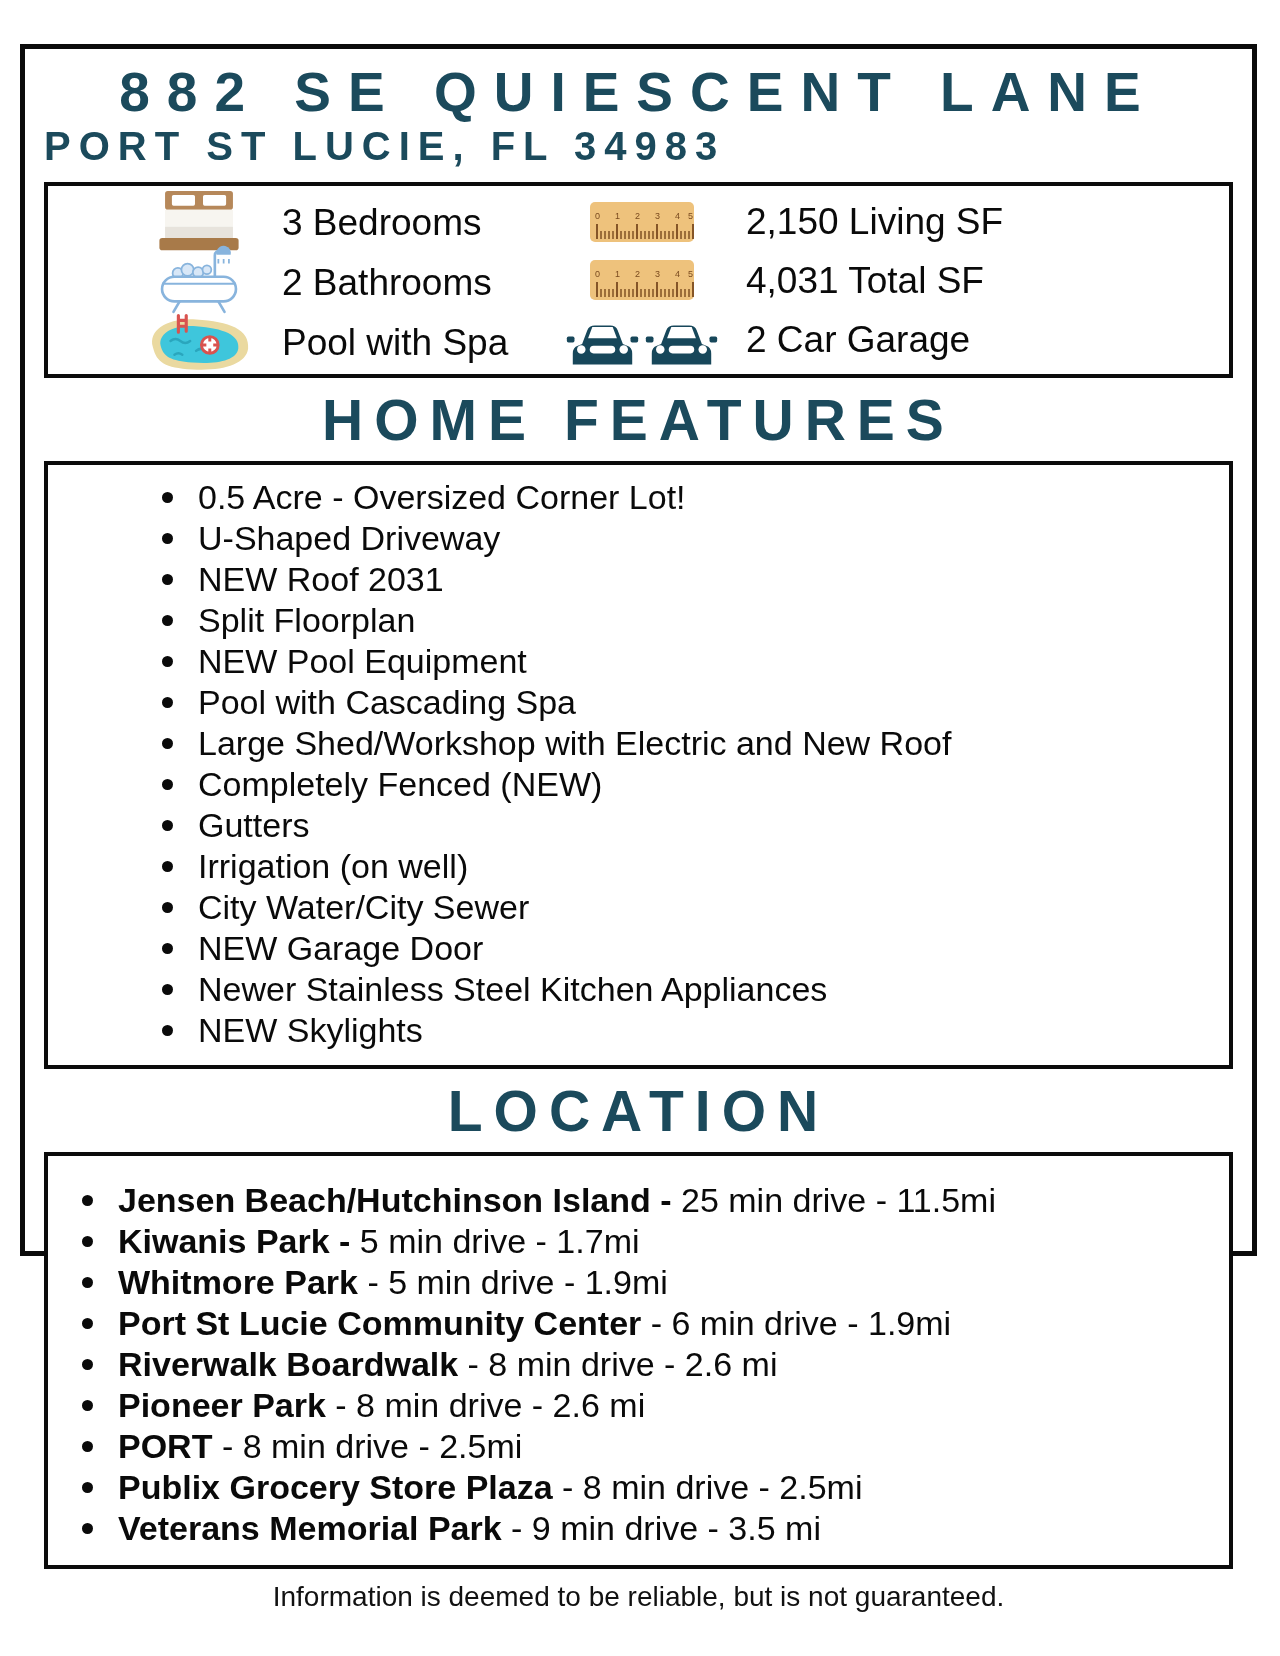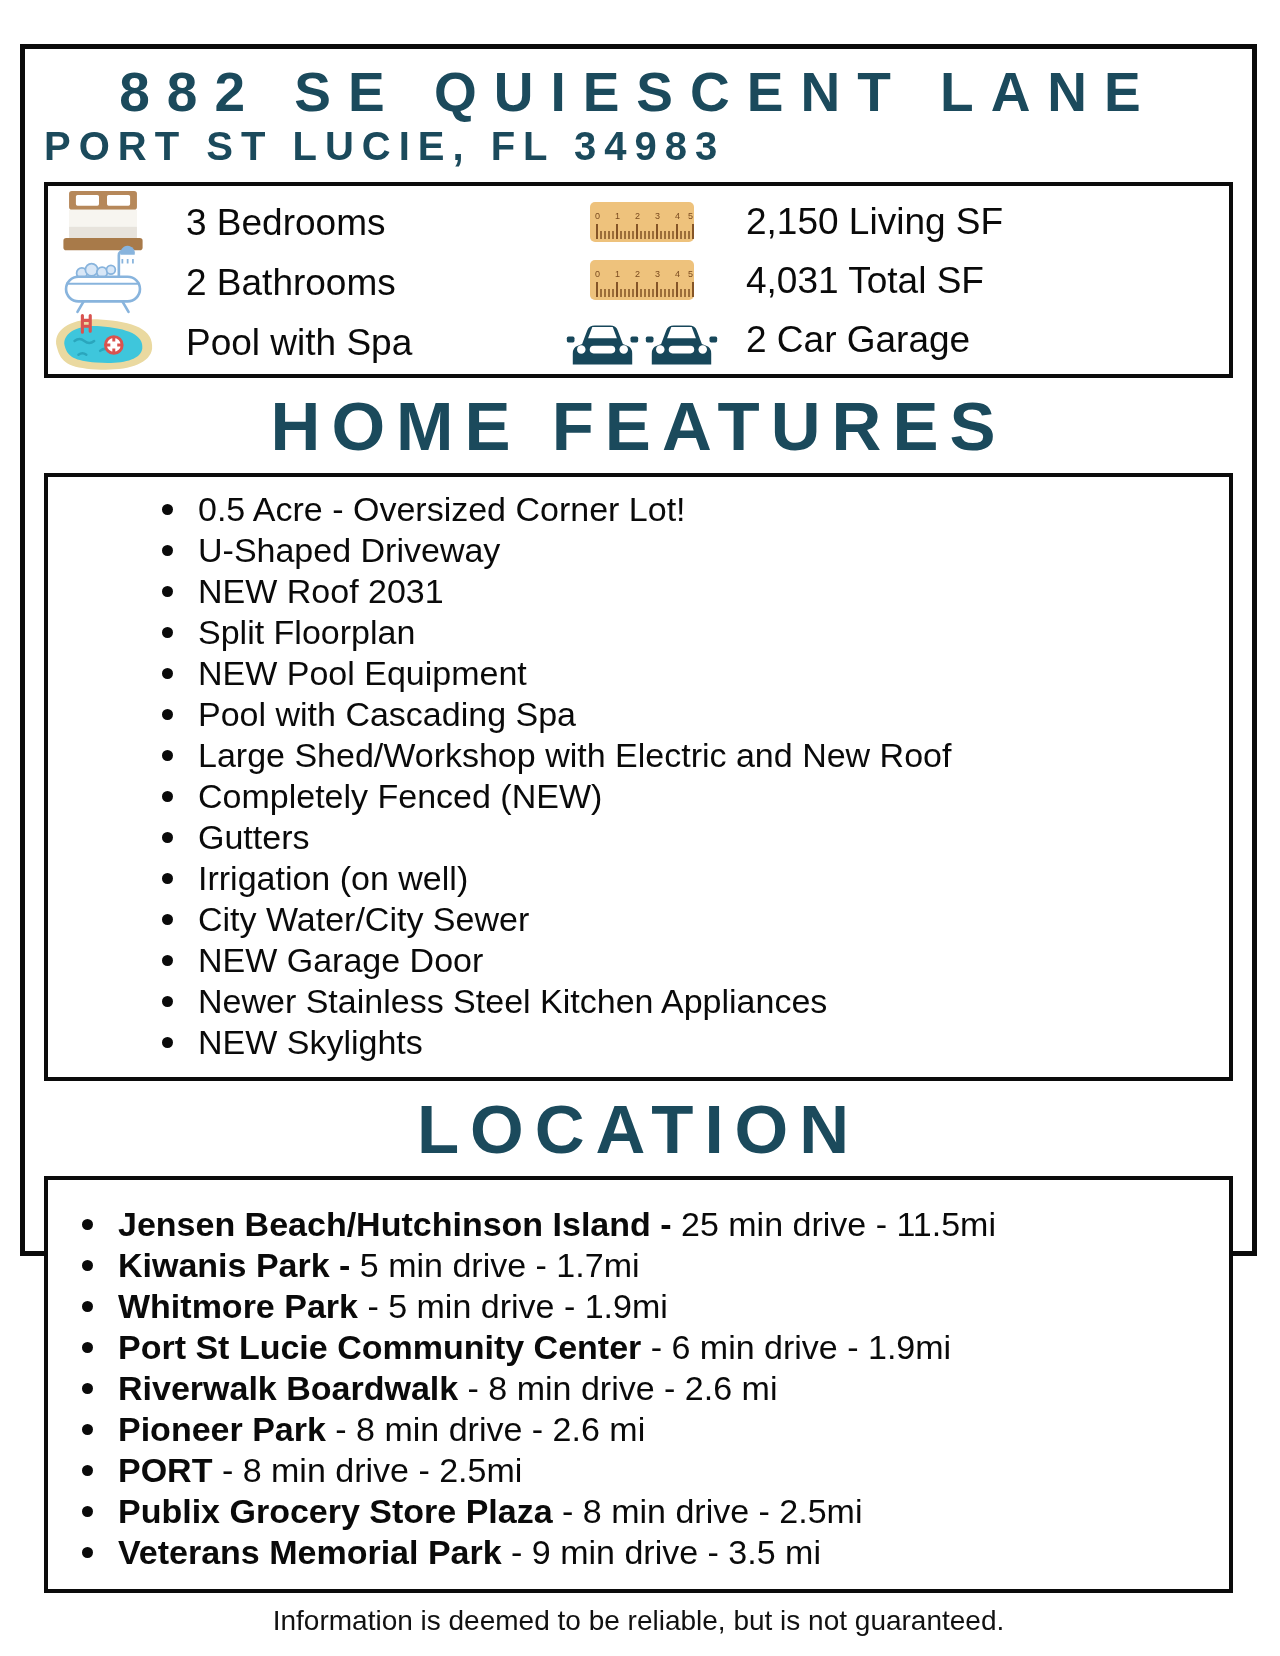--- a/index.html
+++ b/index.html
@@ -25,30 +25,30 @@
     white-space:nowrap;
   }
   
   .stats{
     margin-top:14px;height:196px;border:4px solid #0b0b0b;display:flex;
   }
   .stats-col{display:flex;flex-direction:column;justify-content:space-around;padding:6px 0;}
   .stats-col.left{width:500px;}
   .stats-col.right{flex:1;}
   .stat-row{display:flex;align-items:center;gap:28px;height:60px;}
-  .stats-col.left .stat-row{}
+  .stats-col.left .stat-row{padding-left:96px;}
   .stats-col.right .stat-row{padding-left:18px;}
   .icon-cell{width:110px;display:flex;justify-content:center;align-items:center;flex:none;}
   .stats-col.right .icon-cell{width:152px;}
   .stat-label{font-size:37px;line-height:1;white-space:nowrap;}
   .cars{display:flex;gap:6px;}
   
   .section-title{
     text-align:center;color:var(--accent,#1b4a5c);font-weight:700;
-    font-size:69px;line-height:1;letter-spacing:11px;margin:14px 0 12px 0;
+    font-size:57px;line-height:1;letter-spacing:11px;margin:14px 0 12px 0;
     white-space:nowrap;
   }
   
   .list-box{border:4px solid #0b0b0b;background:#fff;}
   .features-box{padding:12px 2px 14px 0;}
   .features-box ul{list-style:none;margin:0;padding:0 0 0 112px;}
   .features-box li{
     position:relative;padding-left:38px;font-size:34px;line-height:41px;white-space:nowrap;
   }
   .features-box li::before{

